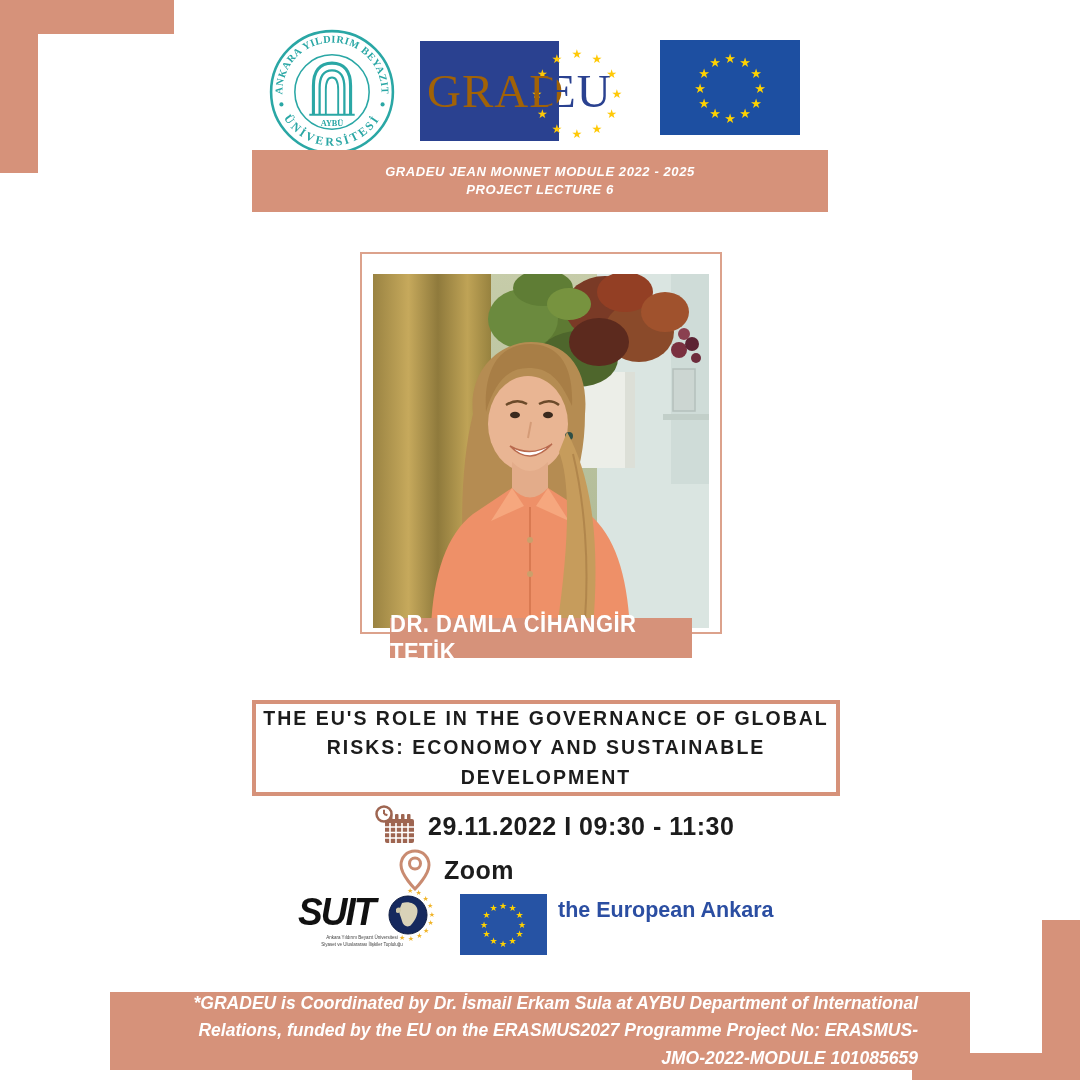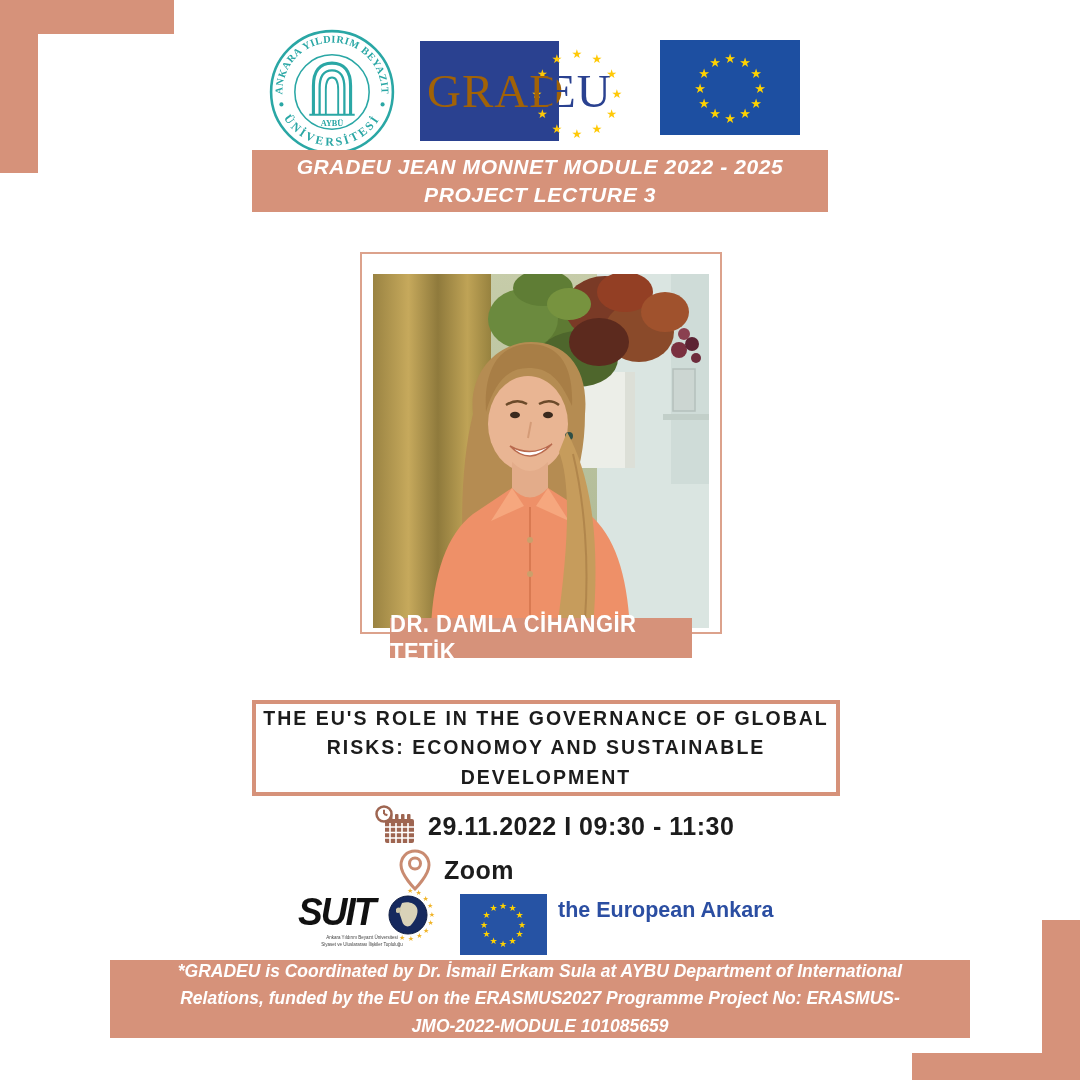--- a/index.html
+++ b/index.html
@@ -22,21 +22,21 @@
   .gradeu-box{left:0;top:3px;width:139px;height:100px;background:#2A4190;}
   .gradeu-grad{left:7px;top:26px;font-family:"Liberation Serif","DejaVu Serif",serif;
     font-size:47px;color:#a16207;letter-spacing:1px;}
   .gradeu-eu{left:127px;top:26px;font-family:"Liberation Serif","DejaVu Serif",serif;
     font-size:47px;color:#2A4190;letter-spacing:1px;}
   .star-field{left:0;top:0;width:100%;height:100%;font-family:"DejaVu Sans",sans-serif;}
   .euflag{left:660px;top:40px;width:140px;height:95px;background:#1D4FA1;}
   
   .banner{left:252px;top:150px;width:576px;height:62px;display:flex;flex-direction:column;
     justify-content:center;align-items:center;}
-  .banner span{color:#fff;font-weight:bold;font-style:italic;font-size:21px;
+  .banner span{color:#fff;font-weight:bold;font-style:italic;font-size:13px;
     letter-spacing:0.6px;line-height:1.35;}
   
   .photo-frame{left:360px;top:252px;width:358px;height:378px;border:2px solid #DCA28C;background:#fff;}
   .photo{left:11px;top:20px;width:336px;height:354px;overflow:hidden;background:#c8cdb2;}
   .name-plate{left:390px;top:618px;width:302px;height:40px;display:flex;align-items:center;
     justify-content:center;z-index:5;}
   .name-plate span{color:#fff;font-weight:bold;font-size:22px;letter-spacing:0.5px;
     font-stretch:condensed;transform:scaleY(1.08);}
   
   .title-box{left:252px;top:700px;width:568px;height:84px;border:4px solid #D6927A;
@@ -51,22 +51,22 @@
   .suit{left:298px;top:891px;width:150px;height:66px;}
   .suit-title{left:0;top:0;font-style:italic;font-weight:bold;font-size:37px;
     letter-spacing:-2px;color:#111;transform:scaleY(1.05);}
   .suit-sub{left:4px;top:44px;width:120px;text-align:center;color:#444;
     font-size:4.5px;line-height:1.5;}
   .suit-globe{left:90px;top:4px;width:40px;height:40px;}
   .funded{left:460px;top:894px;width:320px;height:62px;}
   .funded-flag{left:0;top:0;width:87px;height:61px;background:#2653A4;}
   .funded-text{left:98px;top:2px;color:#2B4EA2;font-weight:bold;font-size:21.5px;line-height:1.35;}
   
-  .footer{left:110px;top:960px;width:860px;height:78px;display:flex;align-items:center;
-    justify-content:center;text-align:center;}
+  .footer{left:110px;top:992px;width:860px;height:78px;display:flex;align-items:center;
+    justify-content:center;text-align:right;}
   .footer span{display:block;padding:0 52px;color:#fff;font-weight:bold;font-style:italic;
     font-size:17.5px;line-height:1.55;}
 </style>
 </head>
 <body>
 
 <div id="poster">
 
   <div class="abs salmon-bg c-tl-h"></div>
   <div class="abs salmon-bg c-tl-v"></div>
@@ -131,21 +131,21 @@
         <span style="position: absolute; left: 55px; top: 73.4808px; transform: translate(-50%, -50%); font-size: 13px; color: rgb(255, 210, 0); line-height: 1;">★</span>
         <span style="position: absolute; left: 44.0192px; top: 62.5px; transform: translate(-50%, -50%); font-size: 13px; color: rgb(255, 210, 0); line-height: 1;">★</span>
         <span style="position: absolute; left: 40px; top: 47.5px; transform: translate(-50%, -50%); font-size: 13px; color: rgb(255, 210, 0); line-height: 1;">★</span>
         <span style="position: absolute; left: 44.0192px; top: 32.5px; transform: translate(-50%, -50%); font-size: 13px; color: rgb(255, 210, 0); line-height: 1;">★</span>
         <span style="position: absolute; left: 55px; top: 21.5192px; transform: translate(-50%, -50%); font-size: 13px; color: rgb(255, 210, 0); line-height: 1;">★</span>
       </div>
   </div>
 
   <div class="abs salmon-bg banner">
     <span>GRADEU JEAN MONNET MODULE 2022 - 2025</span>
-    <span>PROJECT LECTURE 3</span>
+    <span>PROJECT LECTURE 6</span>
   </div>
 
   <div class="abs photo-frame">
     <div class="abs photo">
       <svg width="336" height="354" viewBox="0 0 336 354">
         <defs>
           <linearGradient id="gold" x1="0" y1="0" x2="1" y2="0">
             <stop offset="0" stop-color="#9a8342"></stop>
               <stop offset="0.3" stop-color="#c6a95c"></stop>
             <stop offset="0.55" stop-color="#8f7a3c"></stop>

